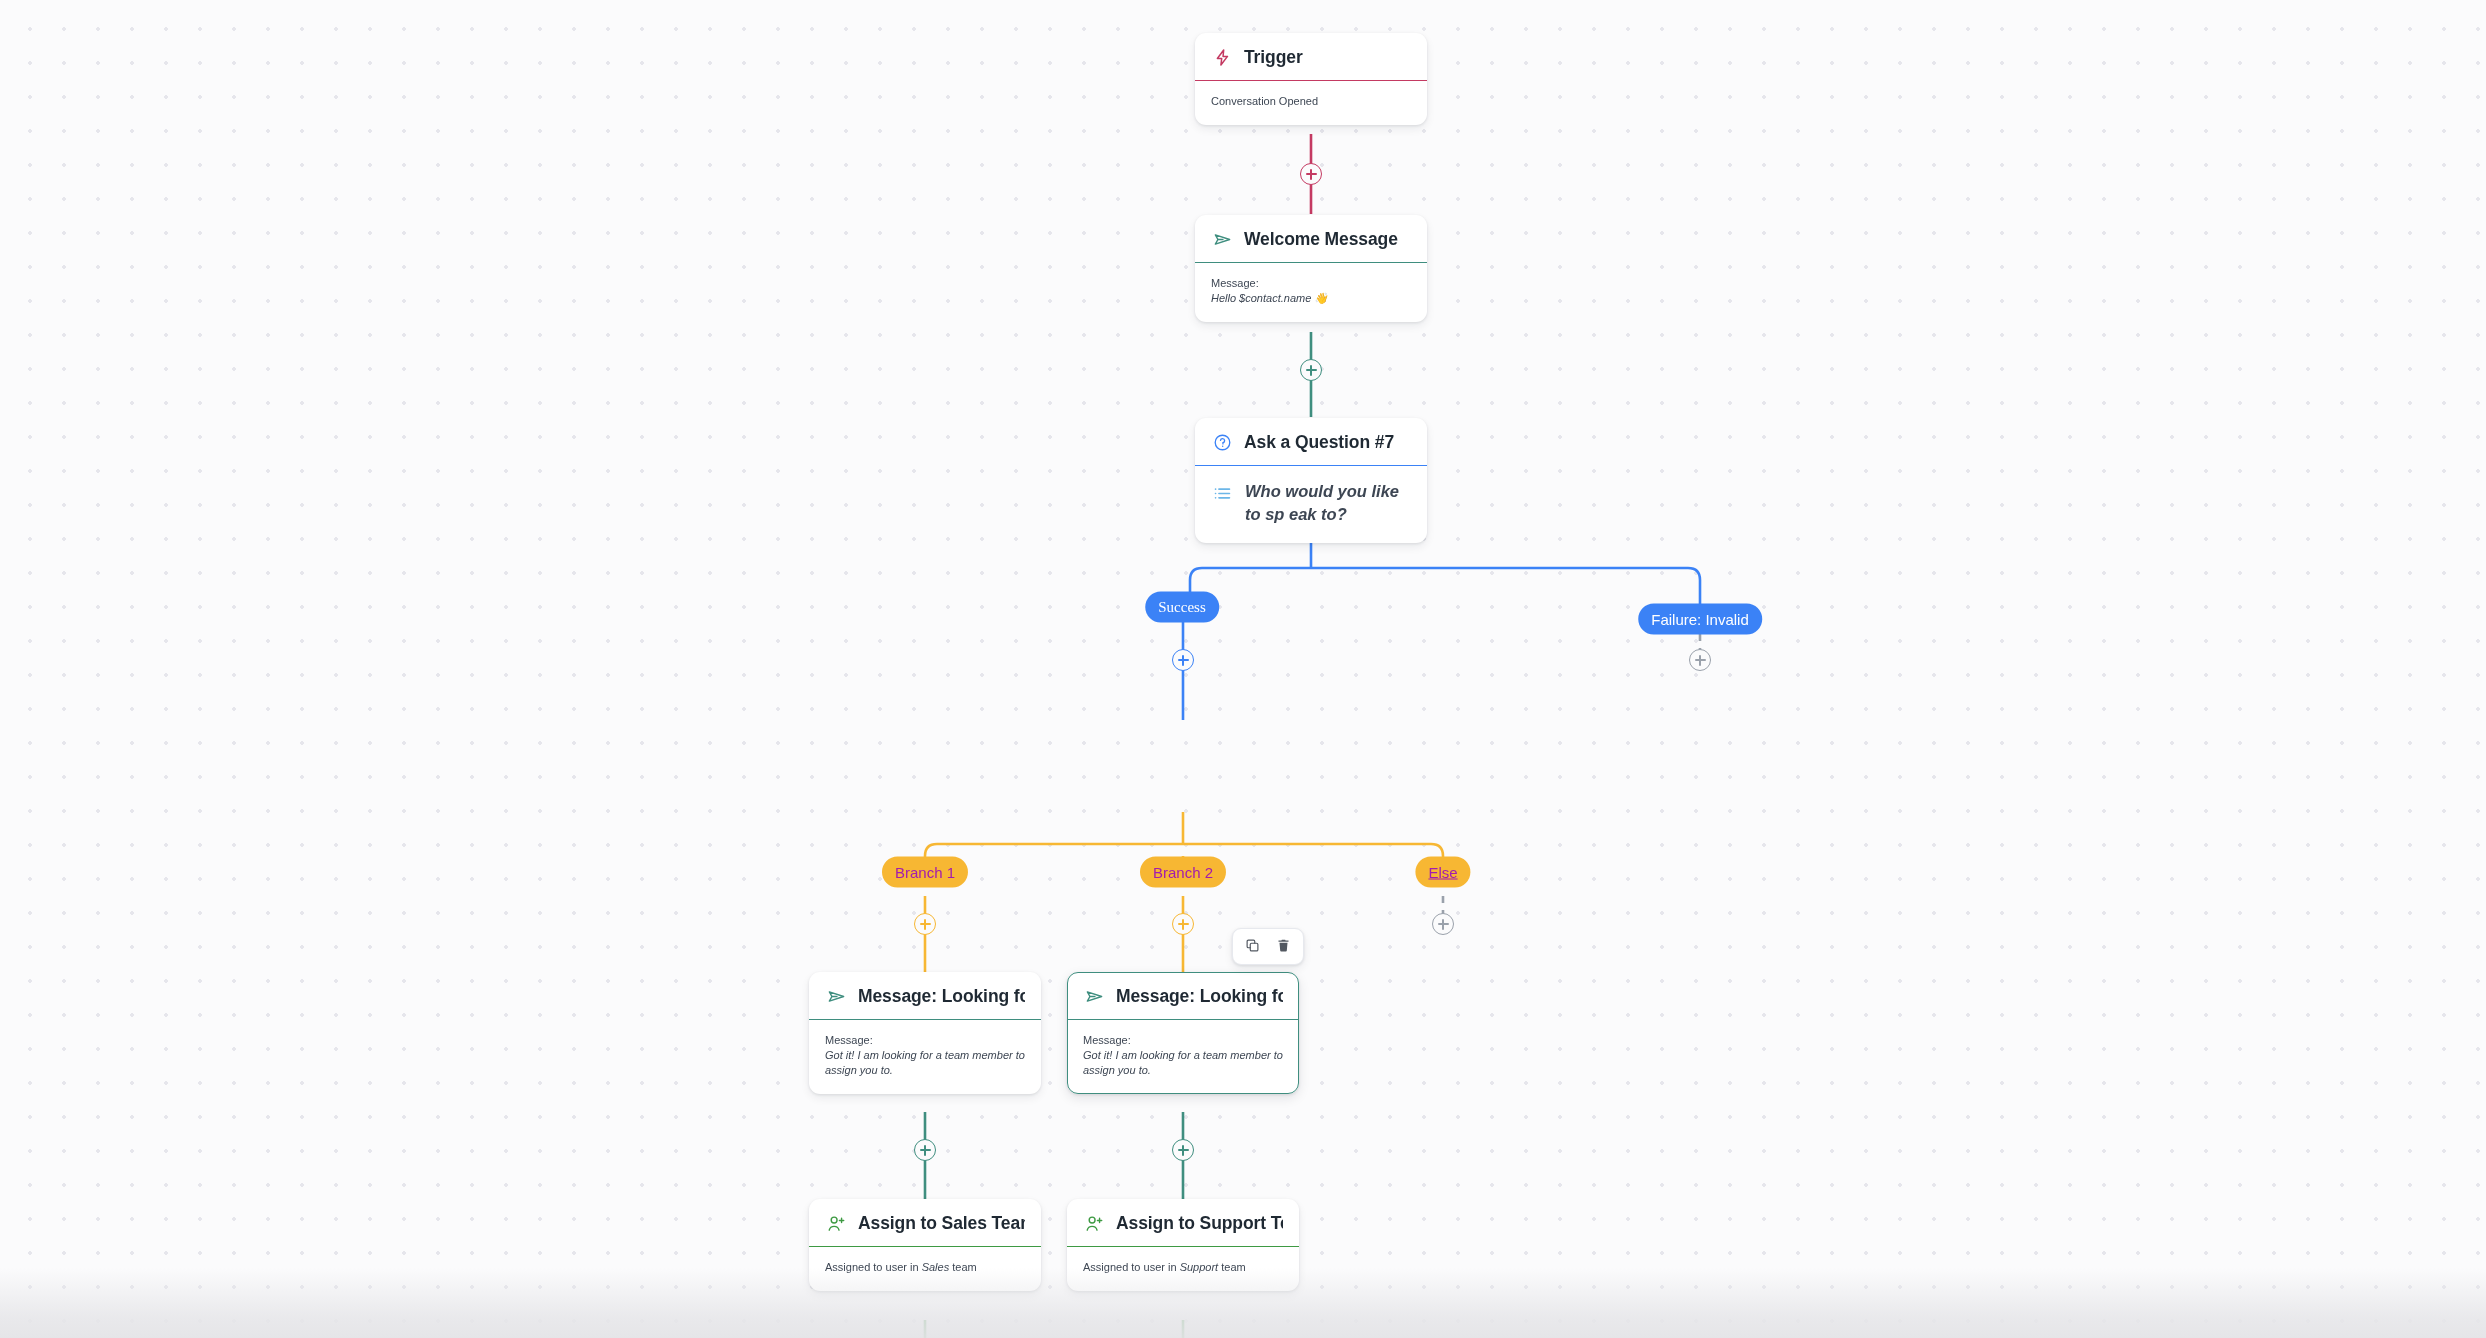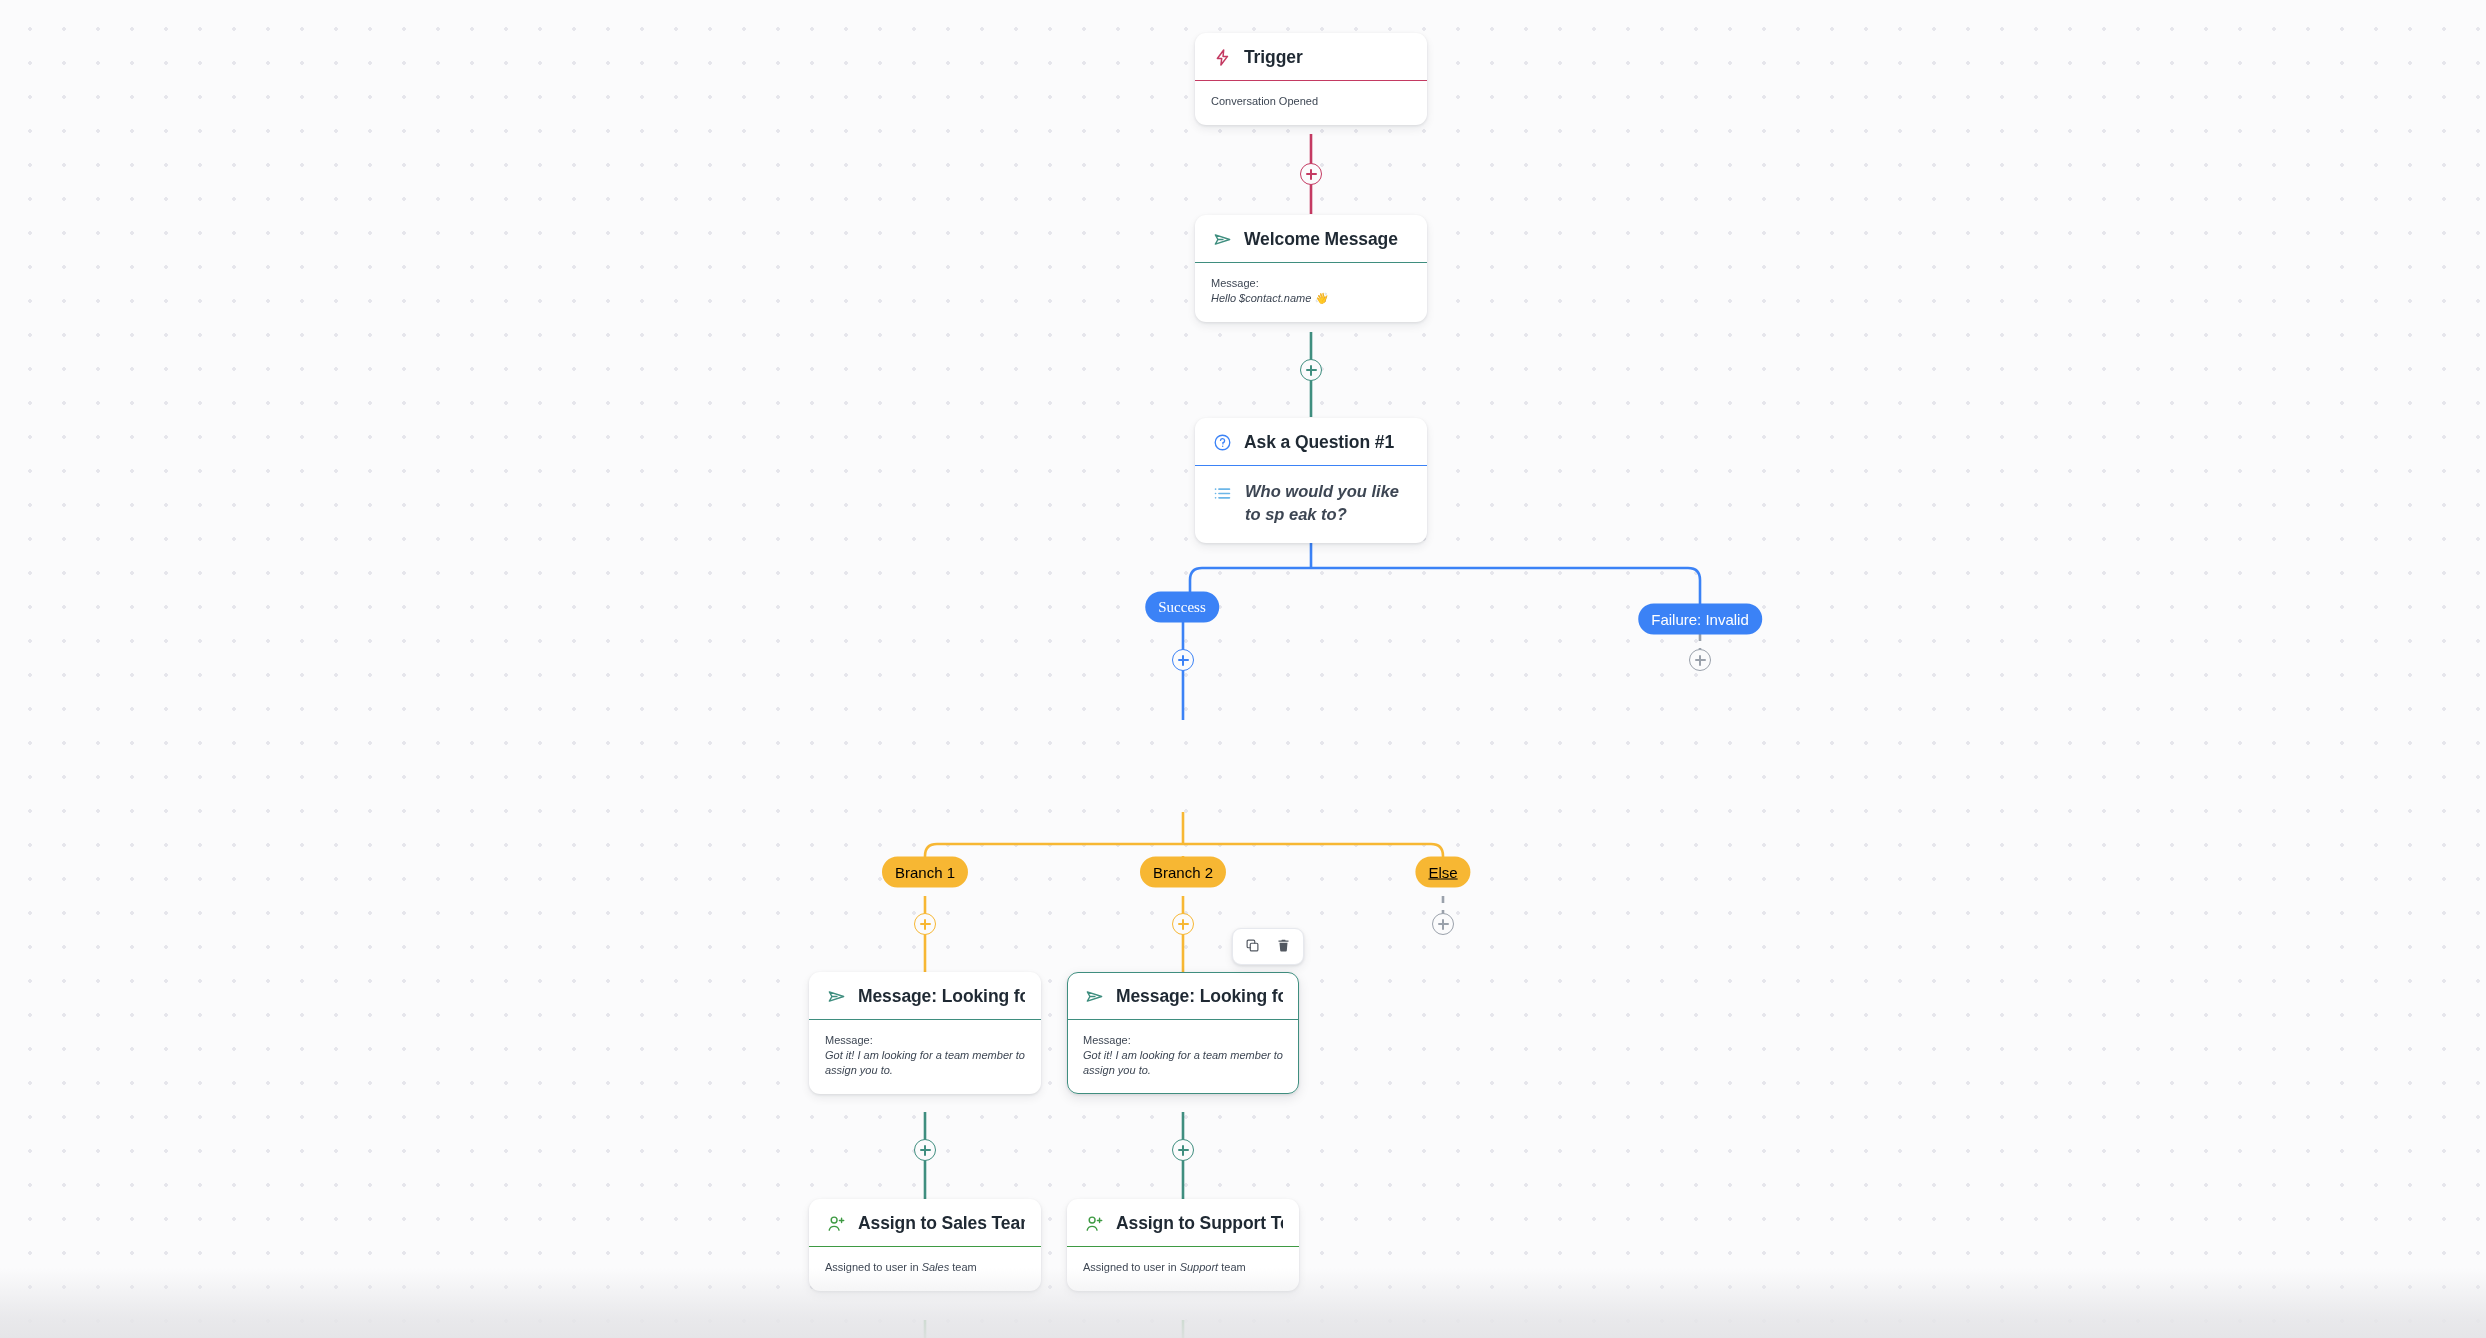--- a/index.html
+++ b/index.html
@@ -65,21 +65,21 @@
   
   .pill {
     position: absolute; z-index: 20;
     transform: translate(-50%, -50%);
     border-radius: 999px;
     font-size: 15px; line-height: 1;
     padding: 8px 13px;
     white-space: nowrap;
   }
   .pill-blue  { background: #3b82f6; color: #ffffff; }
-  .pill-amber { background: #f7b733; color: #000000; }
+  .pill-amber { background: #f7b733; color: #a21caf; }
 
   
   .plus {
     position: absolute; z-index: 22;
     width: 22px; height: 22px; border-radius: 50%;
     transform: translate(-50%, -50%);
     background: #fbfbfc;
     border: 1.8px solid currentColor;
     display: flex; align-items: center; justify-content: center;
     cursor: pointer;
@@ -181,21 +181,21 @@
 
   <div class="node acc-blue" style="left:1195px; top:418px; width:232px;">
     <div class="node-head">
       <span class="icon-wrap">
         <svg width="19" height="19" viewBox="0 0 24 24" fill="none" stroke="#3b82f6" stroke-width="1.7">
           <circle cx="12" cy="12" r="9.2"></circle>
           <path d="M9.5 9.3 a2.6 2.6 0 1 1 3.1 2.9 v1.6" stroke-linecap="round"></path>
           <circle cx="12.2" cy="16.6" r="0.95" fill="#3b82f6" stroke="none"></circle>
         </svg>
       </span>
-      <span class="node-title">Ask a Question #1</span>
+      <span class="node-title">Ask a Question #7</span>
     </div>
     <div class="q-body">
       <span class="icon-wrap" style="margin-top:2px;">
         <svg width="19" height="19" viewBox="0 0 24 24" fill="none" stroke="#6cb6e8" stroke-width="2.1" stroke-linecap="round">
           <path d="M3.2 6.5 h0.1 M3.2 12 h0.1 M3.2 17.5 h0.1"></path>
           <path d="M7.5 6.5 h13.3 M7.5 12 h13.3 M7.5 17.5 h13.3"></path>
         </svg>
       </span>
       <span class="q-text">Who would you like to sp eak to?</span>
     </div>

